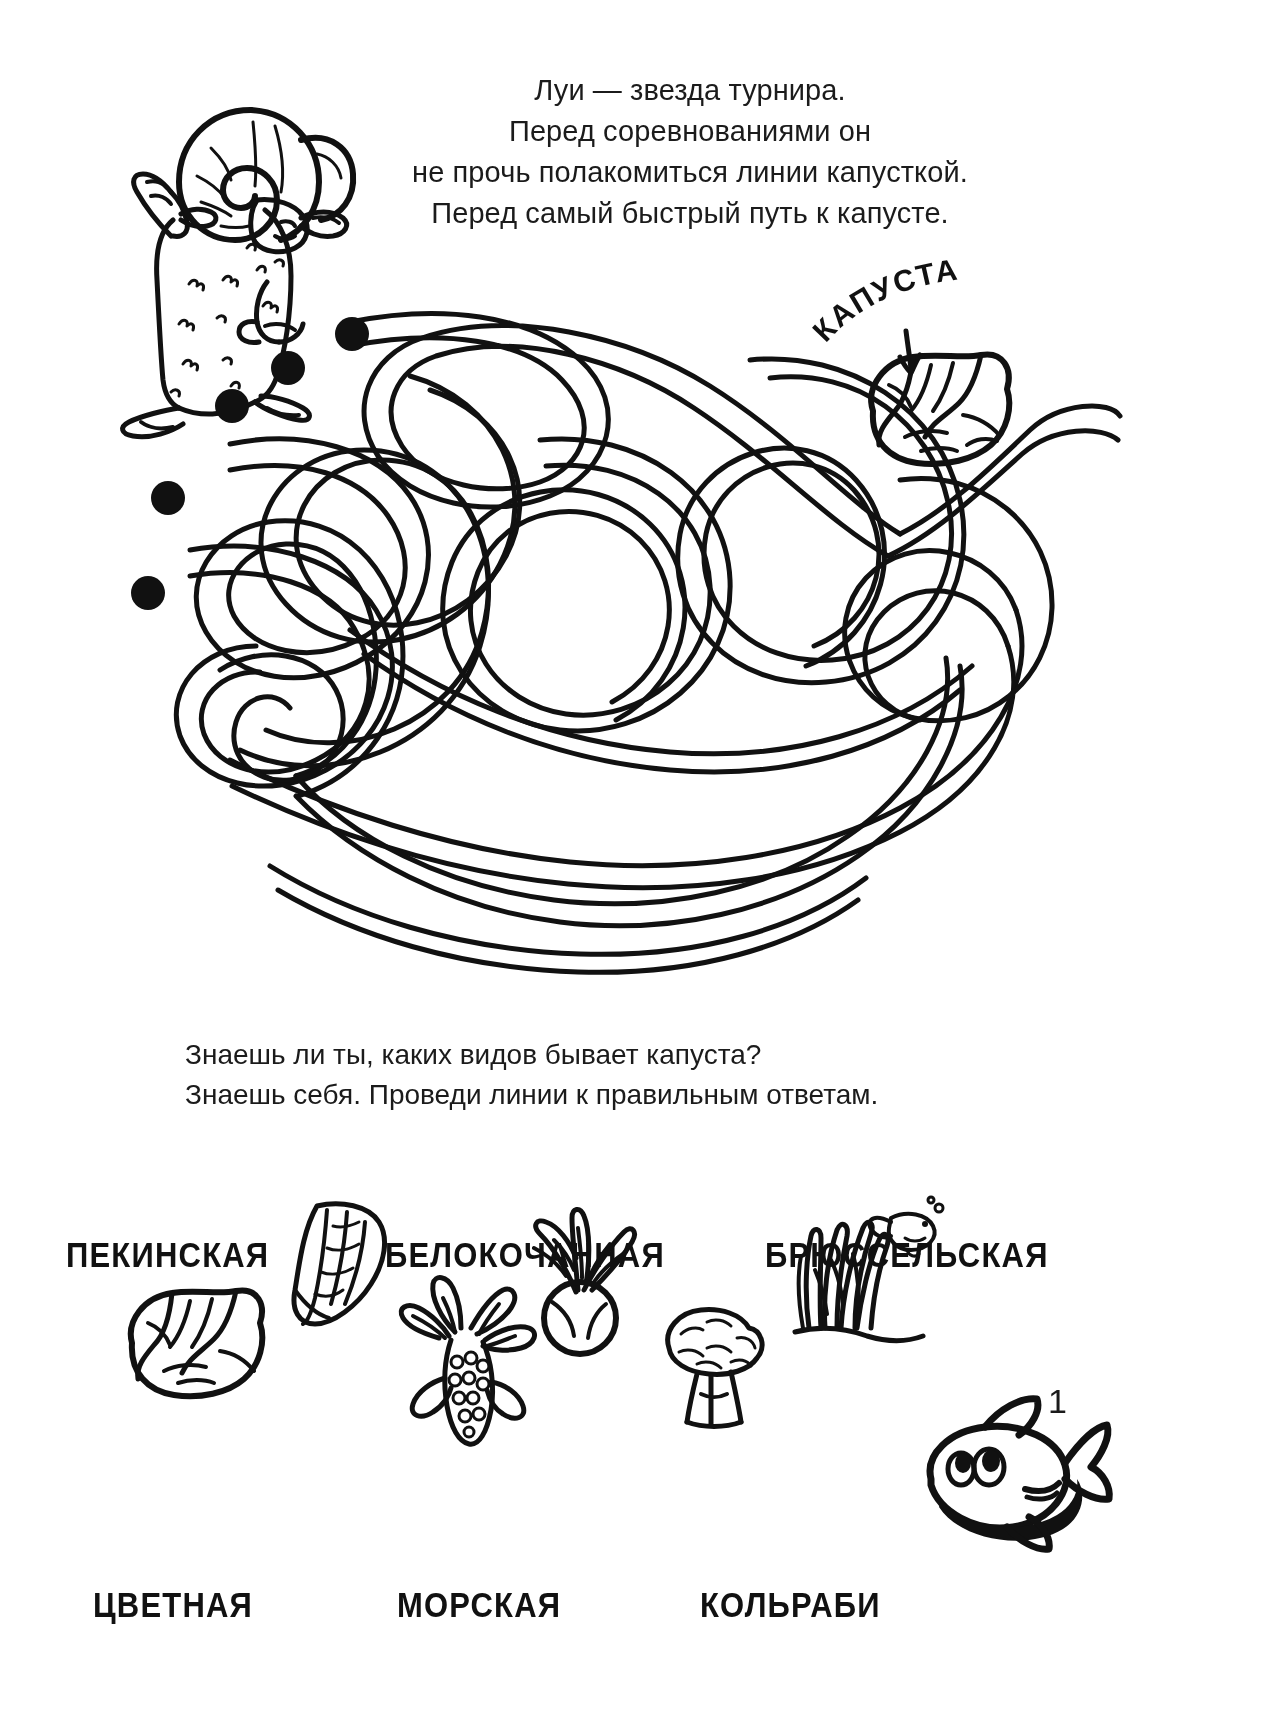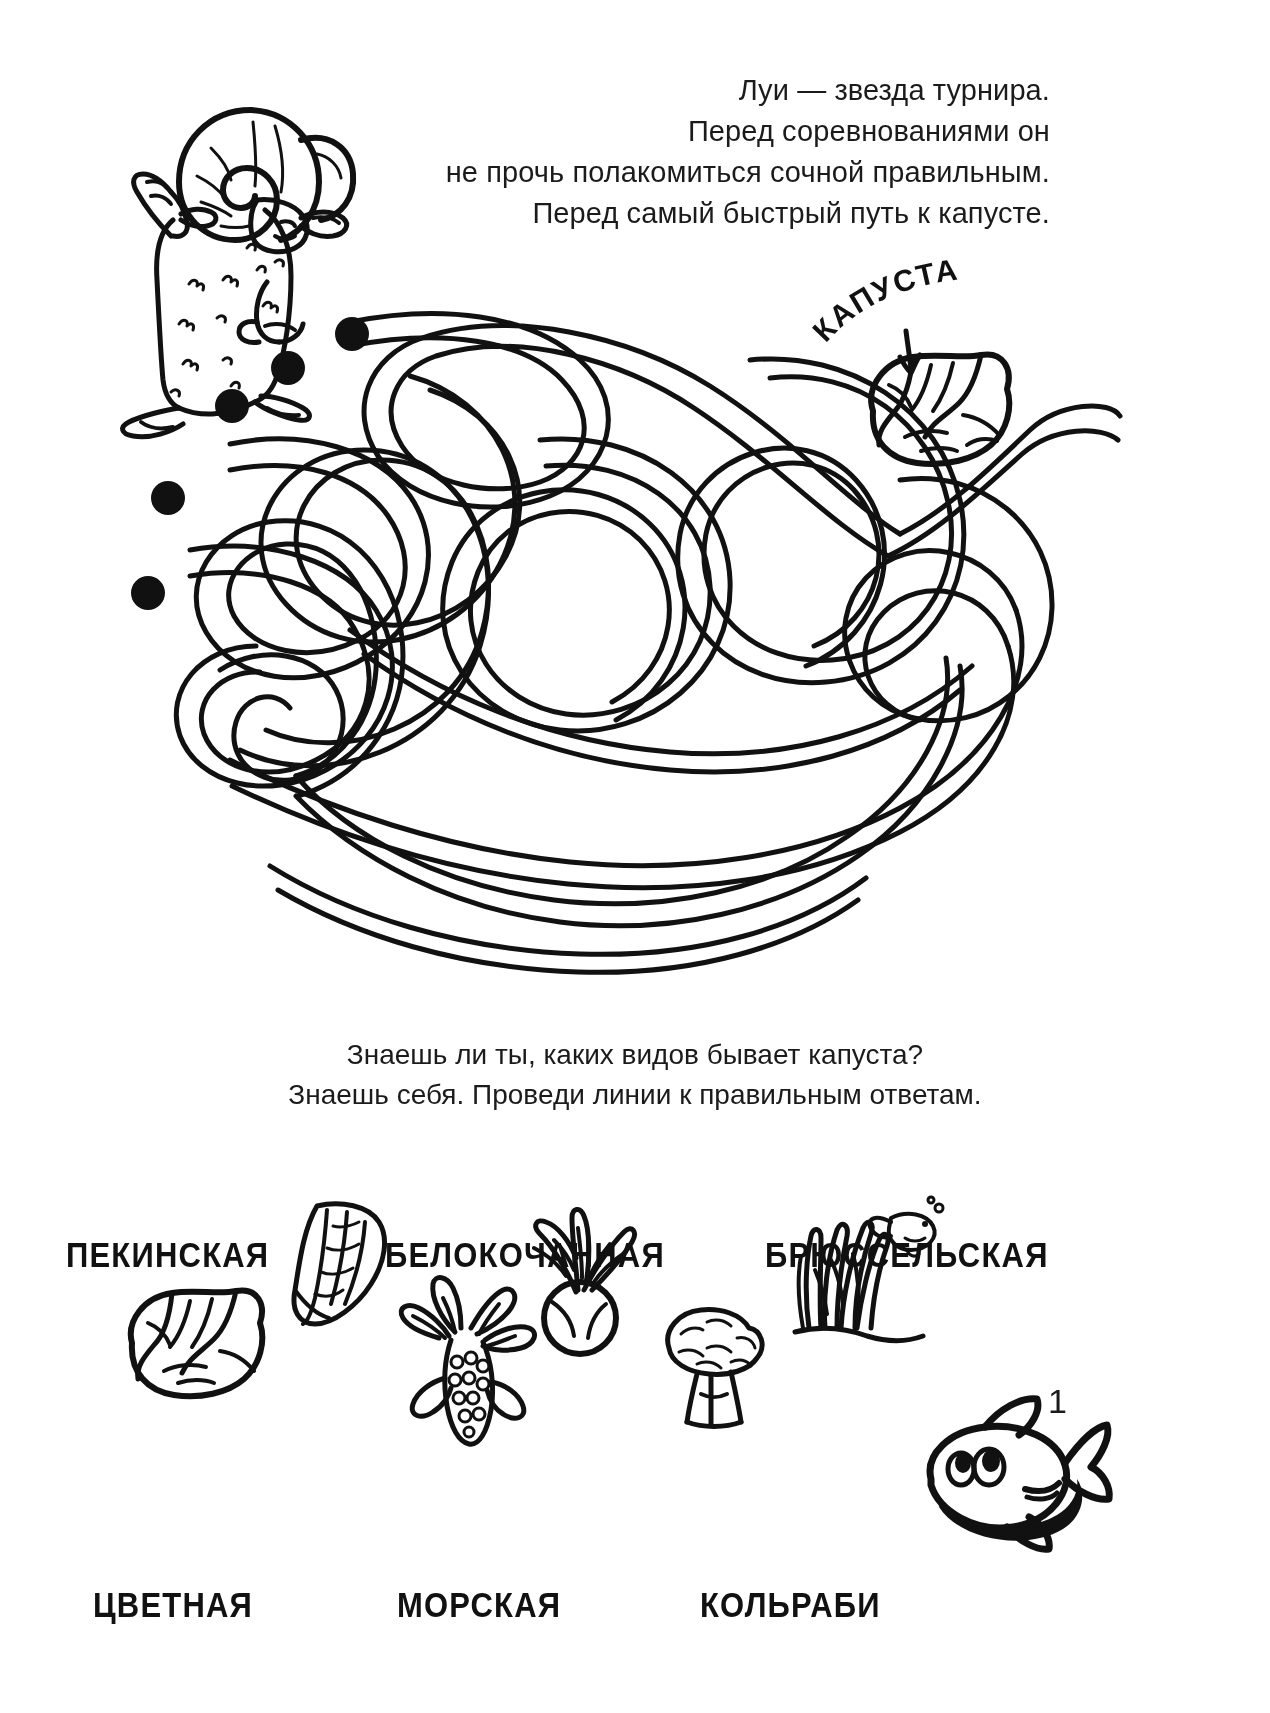--- a/index.html
+++ b/index.html
@@ -10,21 +10,21 @@
     color:#1a1a1a;
     position:relative;
     overflow:hidden;
   }
   .page{position:absolute;left:0;top:0;width:1270px;height:1713px;}
 
   
   .intro{
     position:absolute;
     left:330px; top:70px; width:720px;
-    text-align:right;
+    text-align:center;
     font-size:29px;
     line-height:41px;
     letter-spacing:.1px;
     color:#1b1b1b;
     font-weight:400;
   }
   .intro div{white-space:nowrap;}
 
   
   .ram{position:absolute;left:105px;top:70px;width:250px;height:360px;}
@@ -34,21 +34,21 @@
 
   
   .target-cabbage{position:absolute;left:855px;top:345px;width:160px;height:130px;}
   .kapusta-label{position:absolute;left:815px;top:265px;width:210px;height:90px;}
   .kapusta-arrow{position:absolute;left:880px;top:325px;width:60px;height:60px;}
 
   
   .prompt{
     position:absolute;
     left:185px; top:1035px; width:900px;
-    text-align:center;
+    text-align:left;
     font-size:28px;
     line-height:40px;
     color:#1b1b1b;
   }
   .prompt div{white-space:nowrap;}
 
   
   .qlabel{
     position:absolute;
     font-size:31px;
@@ -89,21 +89,21 @@
   .ink-f{fill:#111111;stroke:none;}
 </style>
 </head>
 <body>
 
 <div class="page">
 
   <div class="intro">
     <div>Луи — звезда турнира.</div>
     <div>Перед соревнованиями он</div>
-    <div>не прочь полакомиться сочной правильным.</div>
+    <div>не прочь полакомиться линии капусткой.</div>
     <div>Перед самый быстрый путь к капусте.</div>
   </div>
 
   <div class="ram">
     <svg width="250" height="360" viewBox="0 0 250 360">
 
       <path class="ink" stroke-width="5" d="M68 150 C56 160 50 180 52 210 C54 250 56 290 58 310 C60 326 66 334 74 338"></path>
       <path class="ink" stroke-width="5" d="M160 140 C176 152 186 176 186 206 C186 244 180 282 172 306 C168 318 160 328 150 332"></path>
       <path class="ink" stroke-width="5" d="M74 338 C92 346 120 348 150 332"></path>
 

